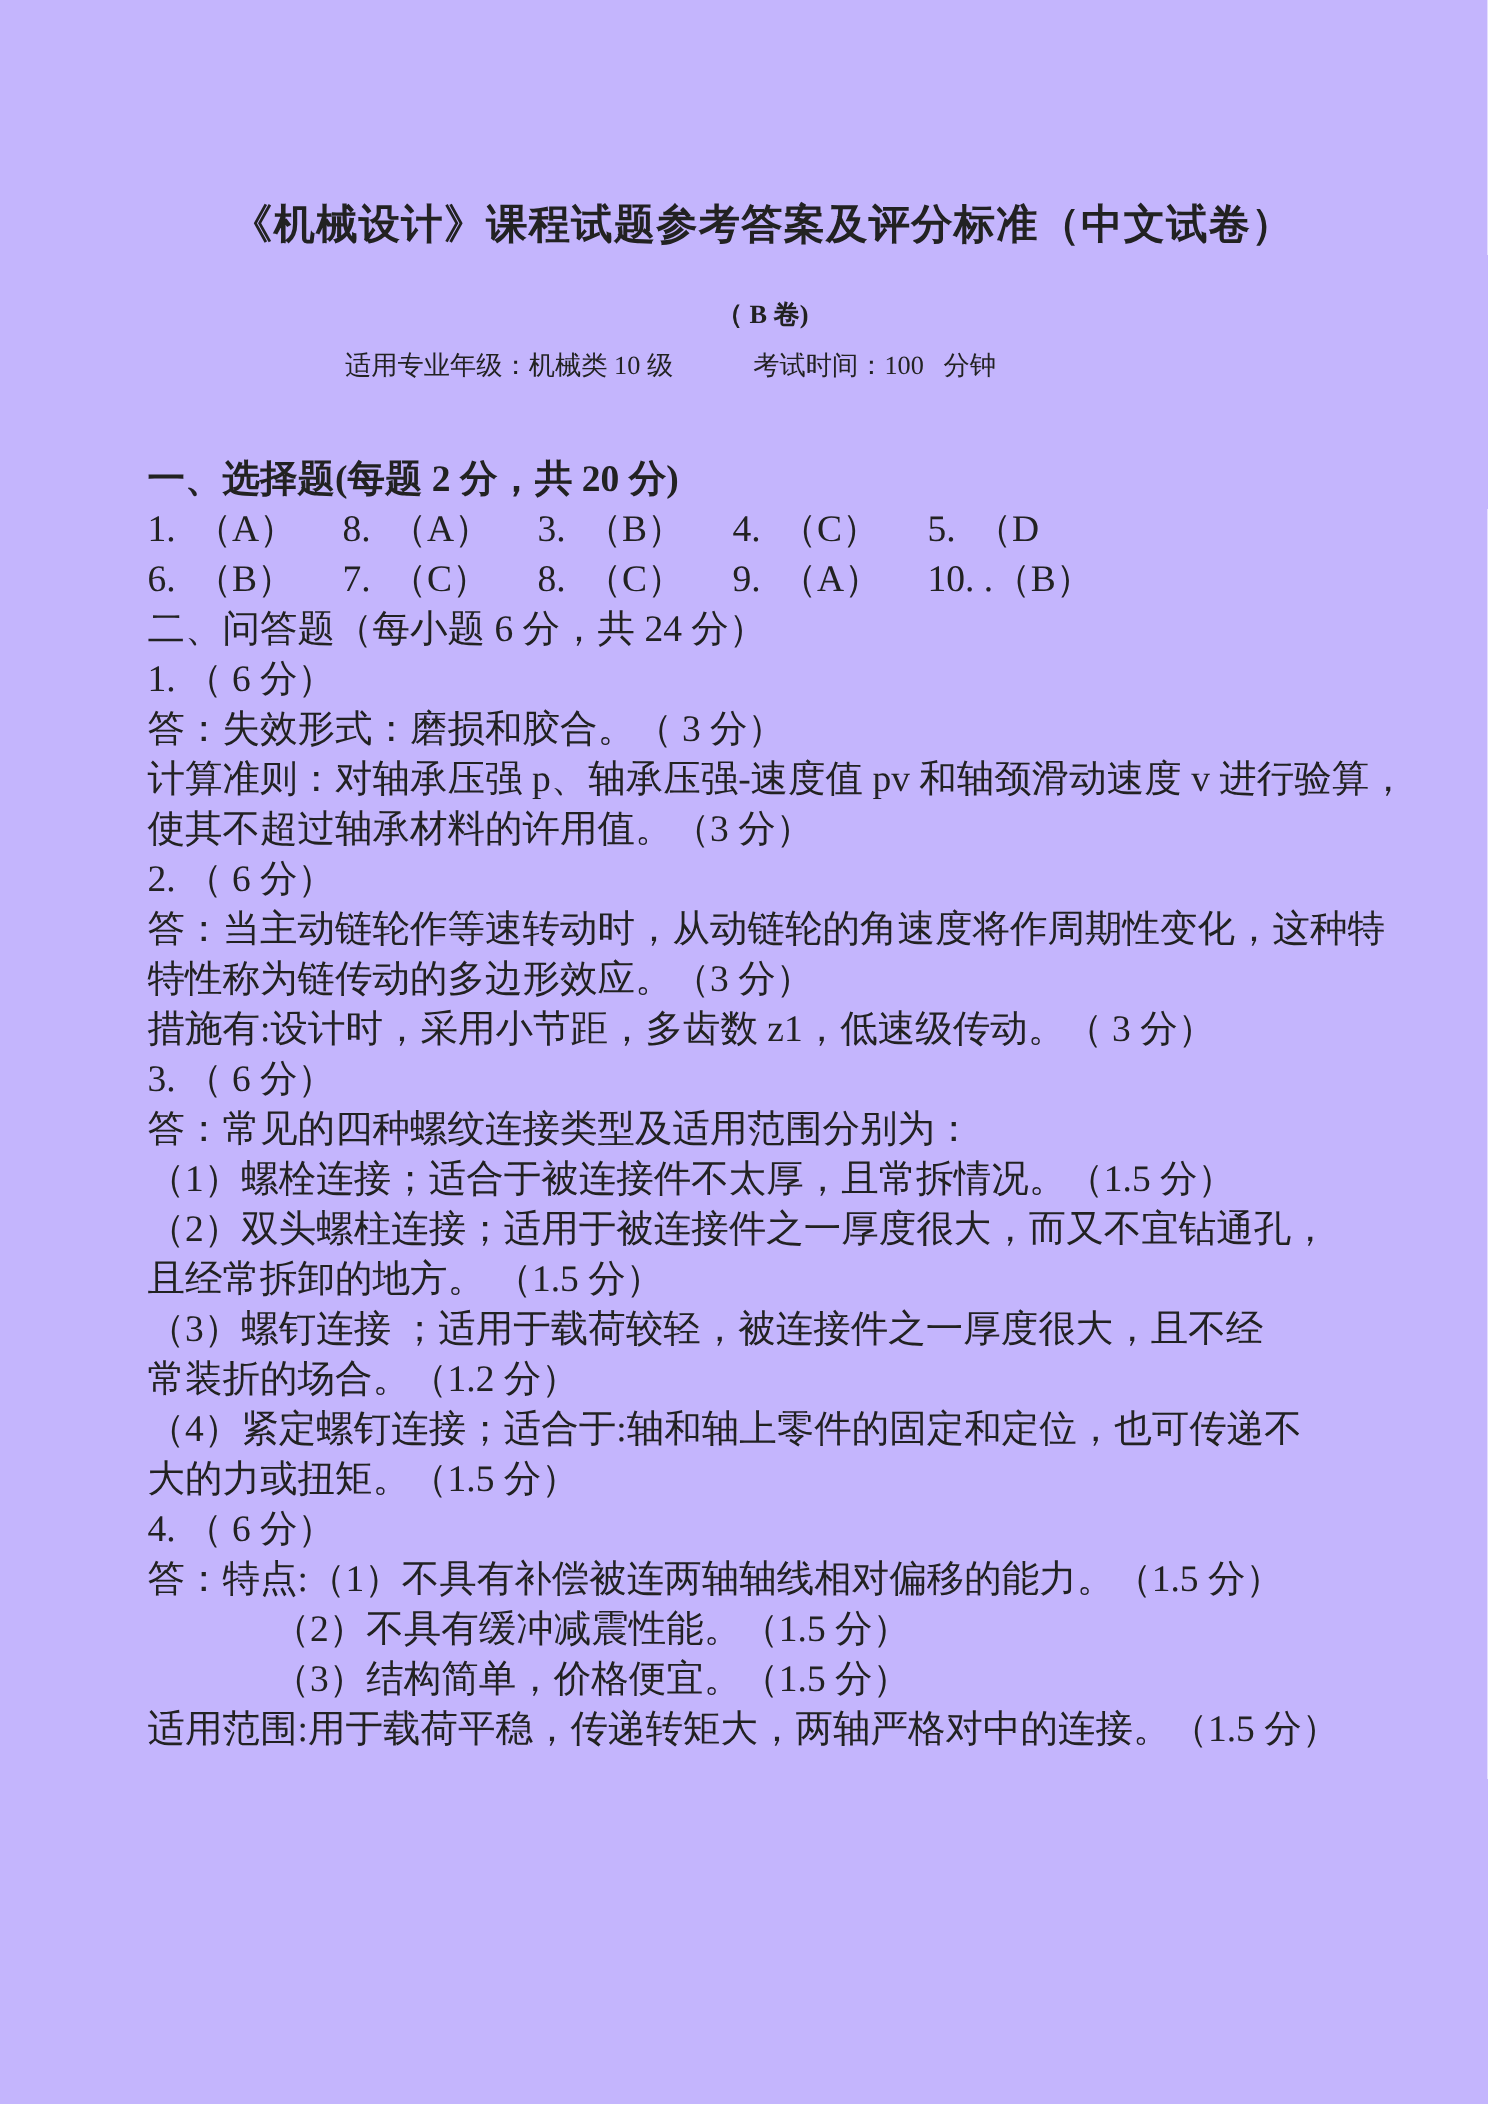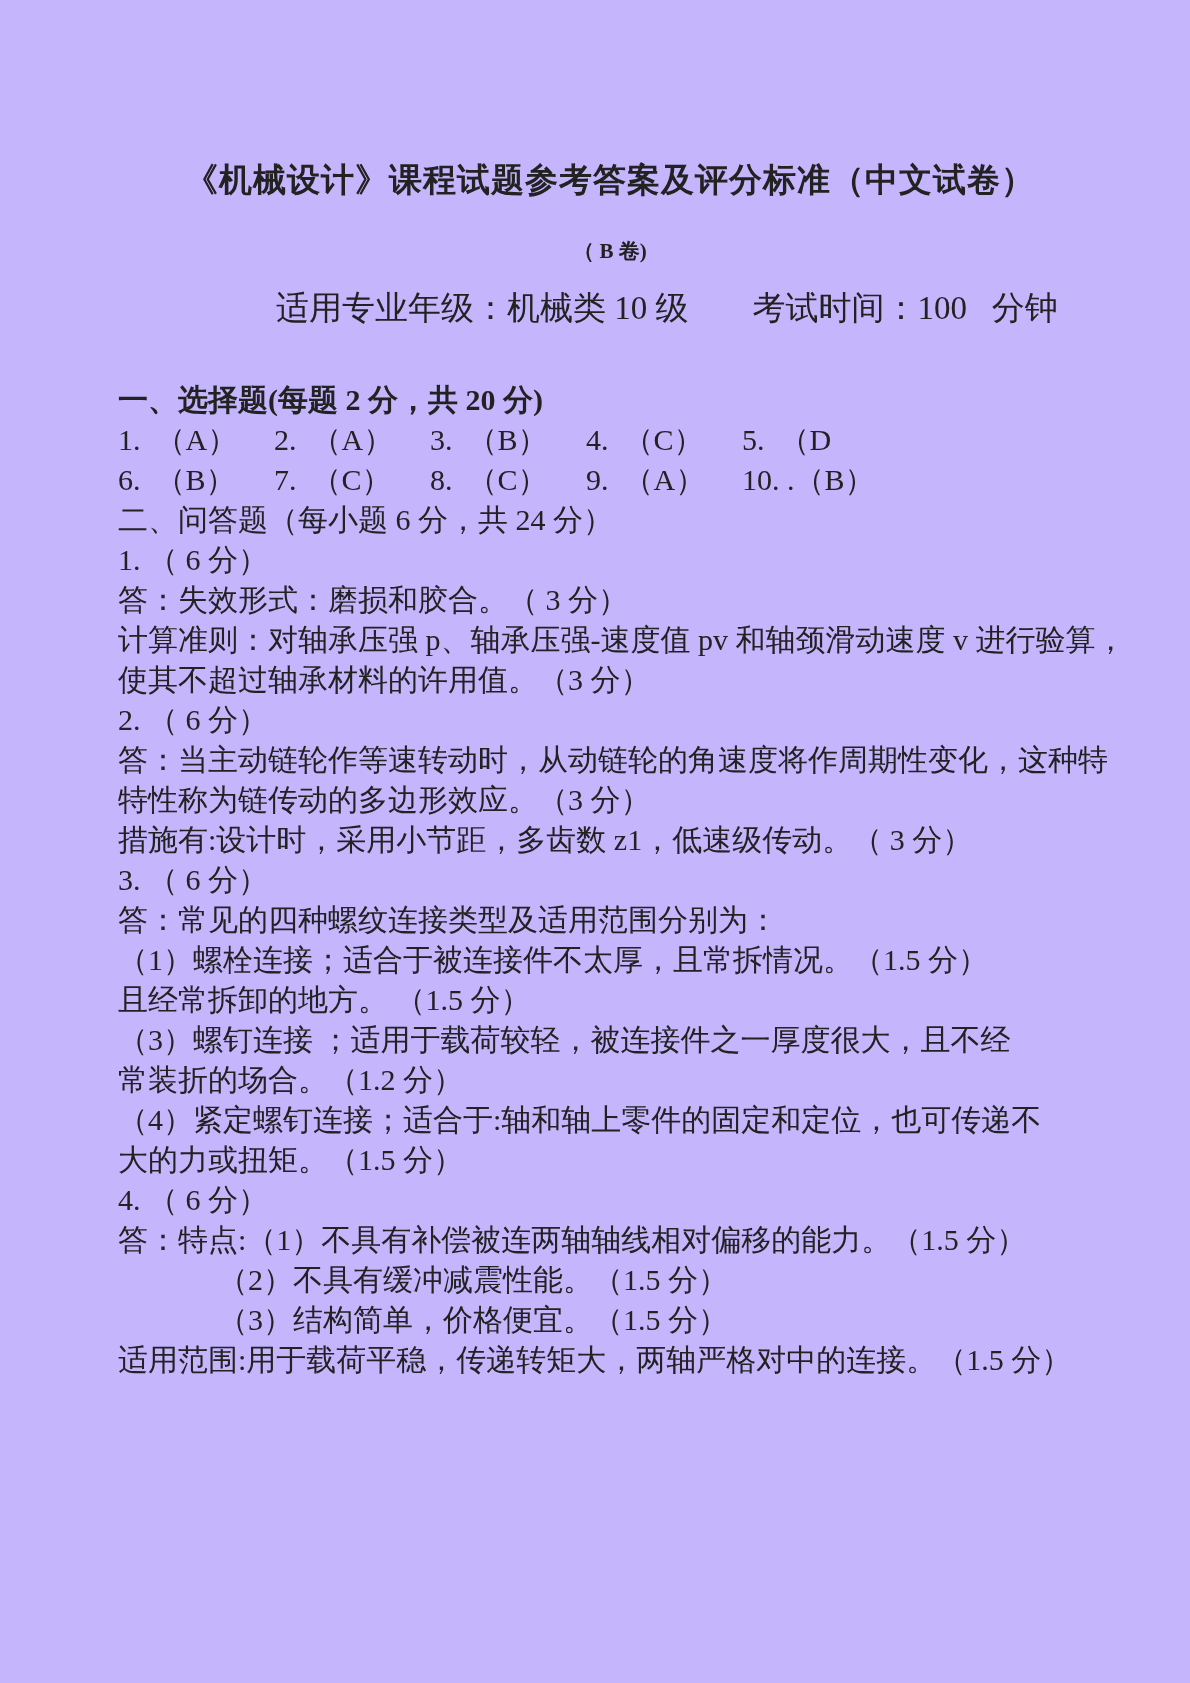--- a/index.html
+++ b/index.html
@@ -30,23 +30,23 @@
   }
   .subtitle {
     margin: 28px 0 0 0;
     font-size: 21px;
     font-weight: bold;
     text-align: center;
     line-height: 42px;
     white-space: pre;
   }
   .info-row {
-    margin-top: 20px;
+    margin-top: 4px;
     display: flex;
-    font-size: 33px;
+    font-size: 21px;
     line-height: 32px;
     white-space: pre;
   }
   .info-left { margin-left: 158px; }
   .info-right { margin-left: 64px; }
   .content {
     margin-top: 56px;
     font-size: 30px;
   }
   .line {
@@ -76,21 +76,21 @@
     <span class="info-left">适用专业年级：机械类 10 级</span>
     <span class="info-right">考试时间：100   分钟</span>
   </div>
 
   <div class="content">
 
     <div class="line bold">一、选择题(每题 2 分，共 20 分)</div>
 
     <div class="line choice-row">
       <span class="choice-cell">1.  （A）</span>
-      <span class="choice-cell">2.  （A）</span>
+      <span class="choice-cell">8.  （A）</span>
       <span class="choice-cell">3.  （B）</span>
       <span class="choice-cell">4.  （C）</span>
       <span class="choice-cell">5.  （D</span>
     </div>
 
     <div class="line choice-row">
       <span class="choice-cell">6.  （B）</span>
       <span class="choice-cell">7.  （C）</span>
       <span class="choice-cell">8.  （C）</span>
       <span class="choice-cell">9.  （A）</span>
@@ -102,20 +102,21 @@
     <div class="line">答：失效形式：磨损和胶合。（ 3 分）</div>
     <div class="line">计算准则：对轴承压强 p、轴承压强-速度值 pv 和轴颈滑动速度 v 进行验算，</div>
     <div class="line">使其不超过轴承材料的许用值。（3 分）</div>
     <div class="line">2. （ 6 分）</div>
     <div class="line">答：当主动链轮作等速转动时，从动链轮的角速度将作周期性变化，这种特</div>
     <div class="line">特性称为链传动的多边形效应。（3 分）</div>
     <div class="line">措施有:设计时，采用小节距，多齿数 z1，低速级传动。（ 3 分）</div>
     <div class="line">3. （ 6 分）</div>
     <div class="line">答：常见的四种螺纹连接类型及适用范围分别为：</div>
     <div class="line">（1）螺栓连接；适合于被连接件不太厚，且常拆情况。（1.5 分）</div>
+    <div class="line">（2）双头螺柱连接；适用于被连接件之一厚度很大，而又不宜钻通孔，</div>
     <div class="line">且经常拆卸的地方。 （1.5 分）</div>
     <div class="line">（3）螺钉连接 ；适用于载荷较轻，被连接件之一厚度很大，且不经</div>
     <div class="line">常装折的场合。（1.2 分）</div>
     <div class="line">（4）紧定螺钉连接；适合于:轴和轴上零件的固定和定位，也可传递不</div>
     <div class="line">大的力或扭矩。（1.5 分）</div>
     <div class="line">4. （ 6 分）</div>
     <div class="line">答：特点:（1）不具有补偿被连两轴轴线相对偏移的能力。（1.5 分）</div>
     <div class="line indent1">（2）不具有缓冲减震性能。（1.5 分）</div>
     <div class="line indent1">（3）结构简单，价格便宜。（1.5 分）</div>
     <div class="line">适用范围:用于载荷平稳，传递转矩大，两轴严格对中的连接。（1.5 分）</div>

